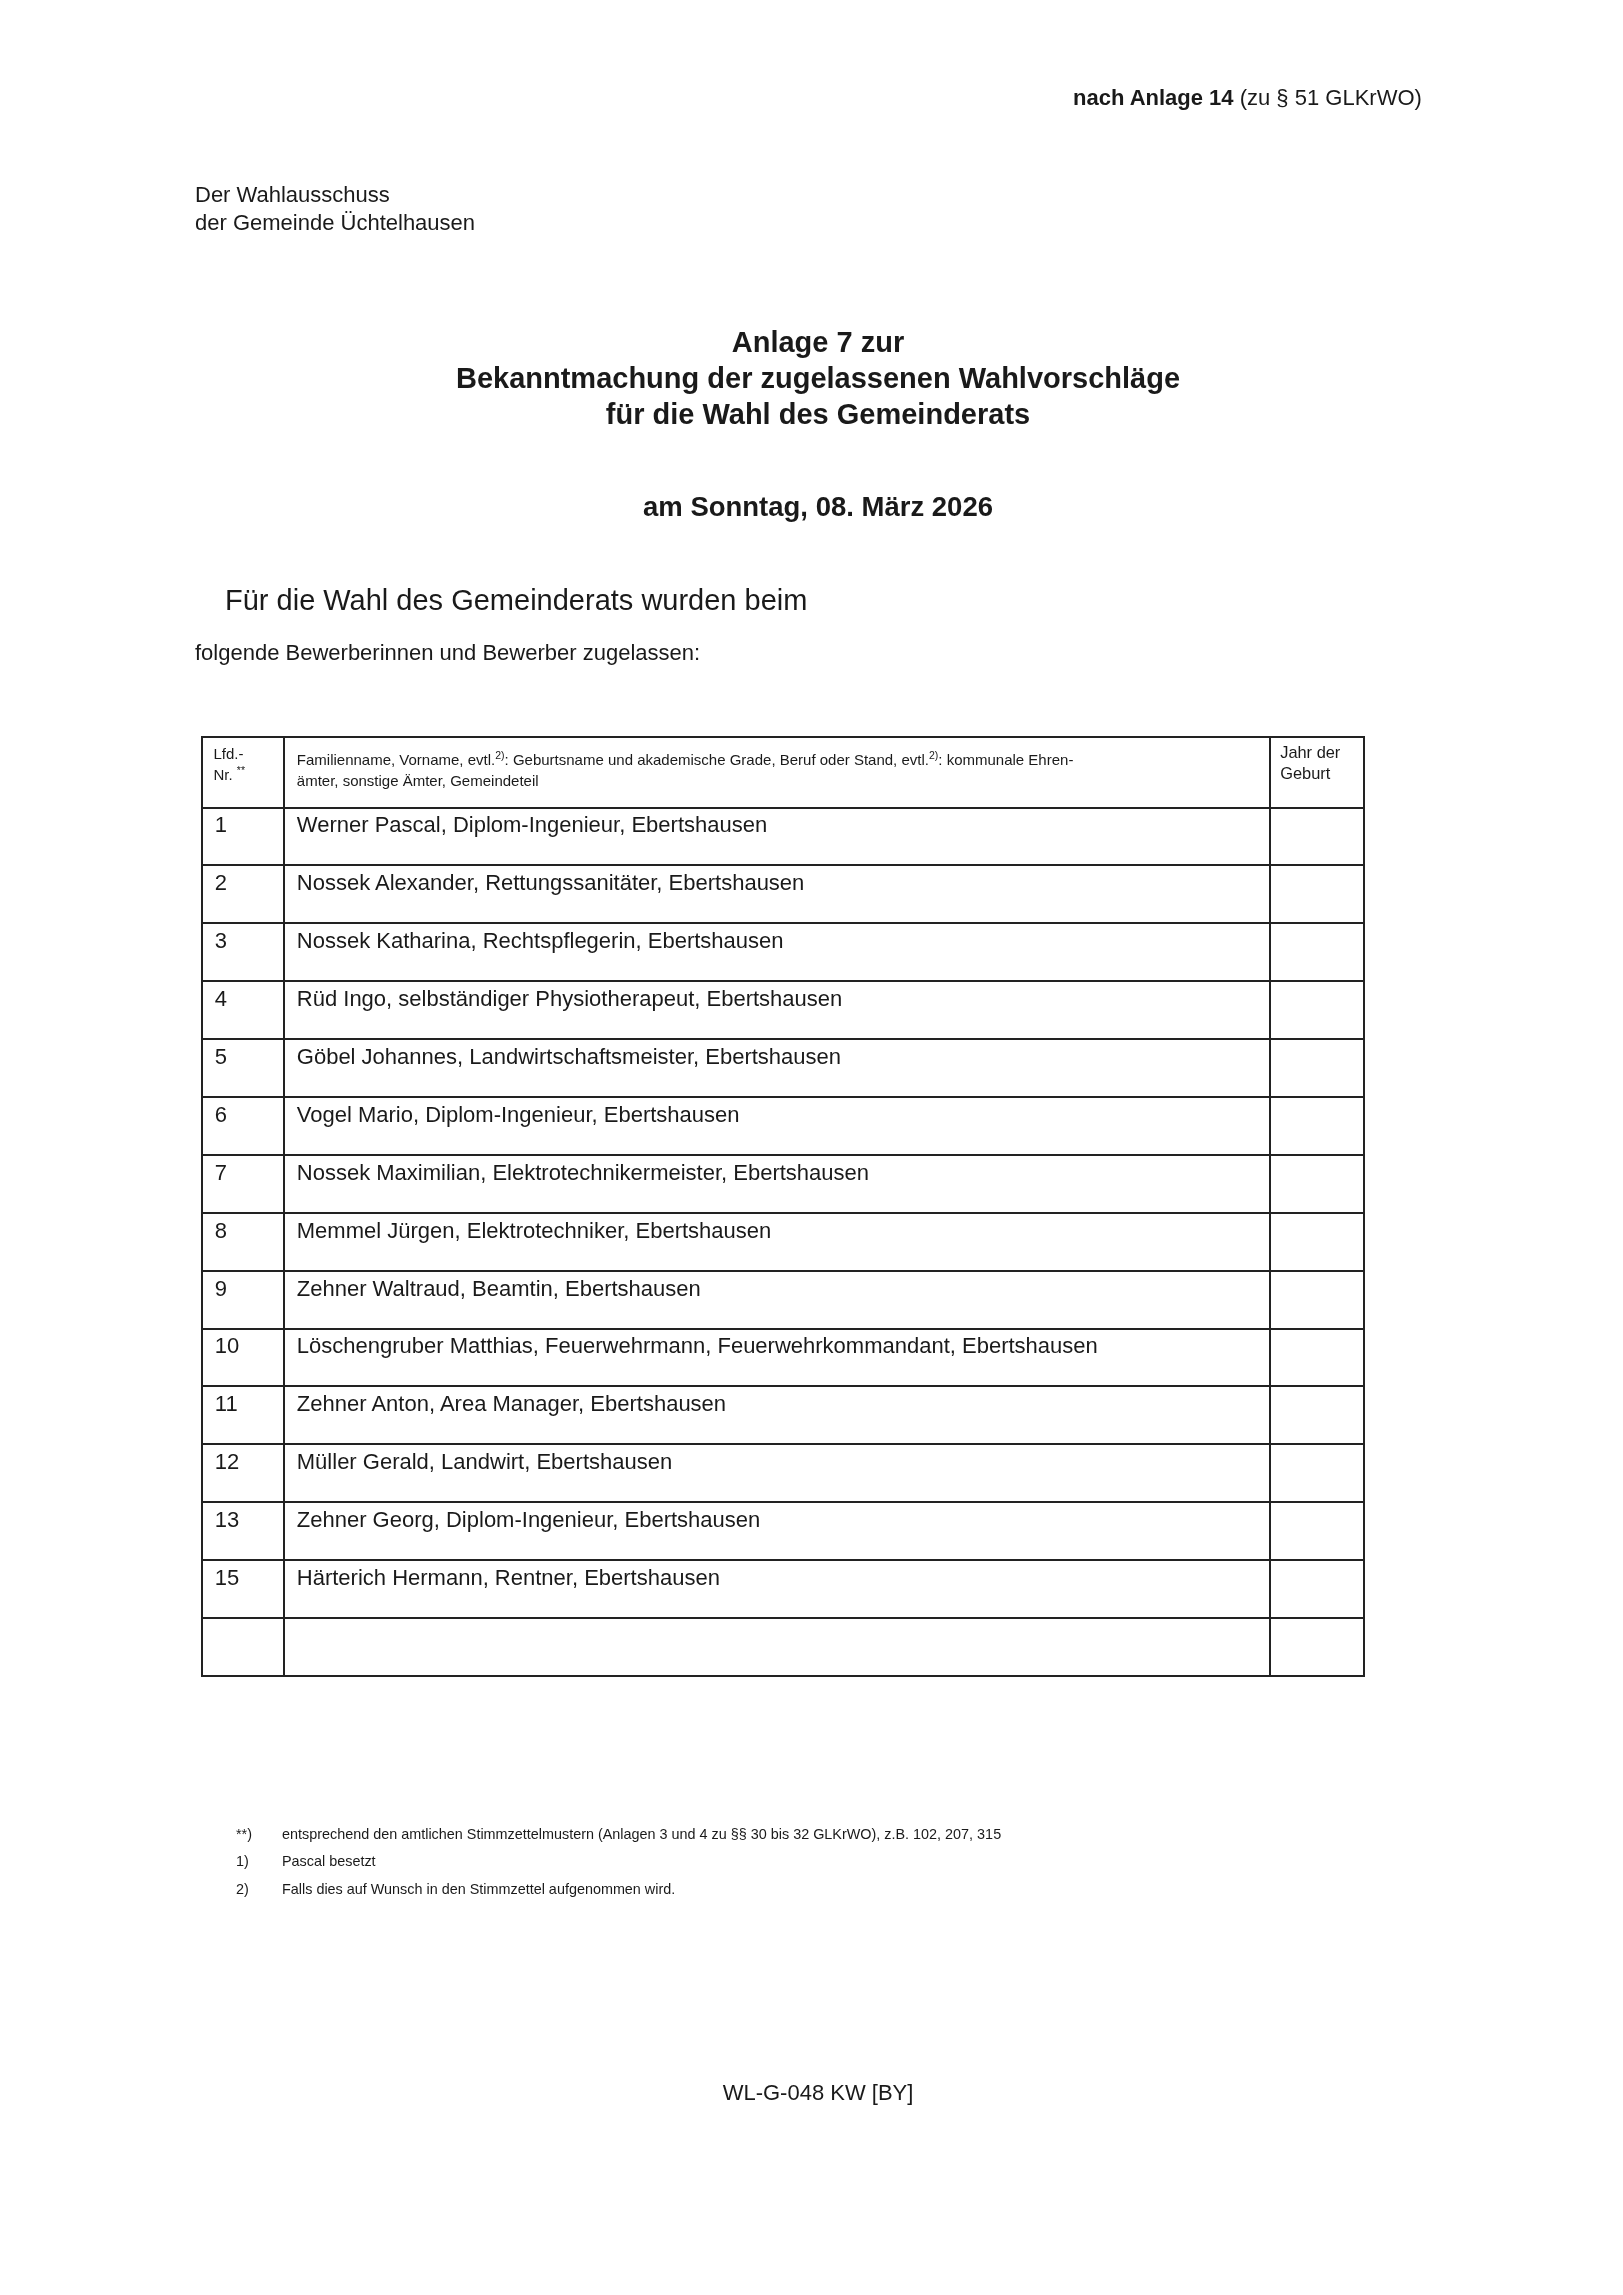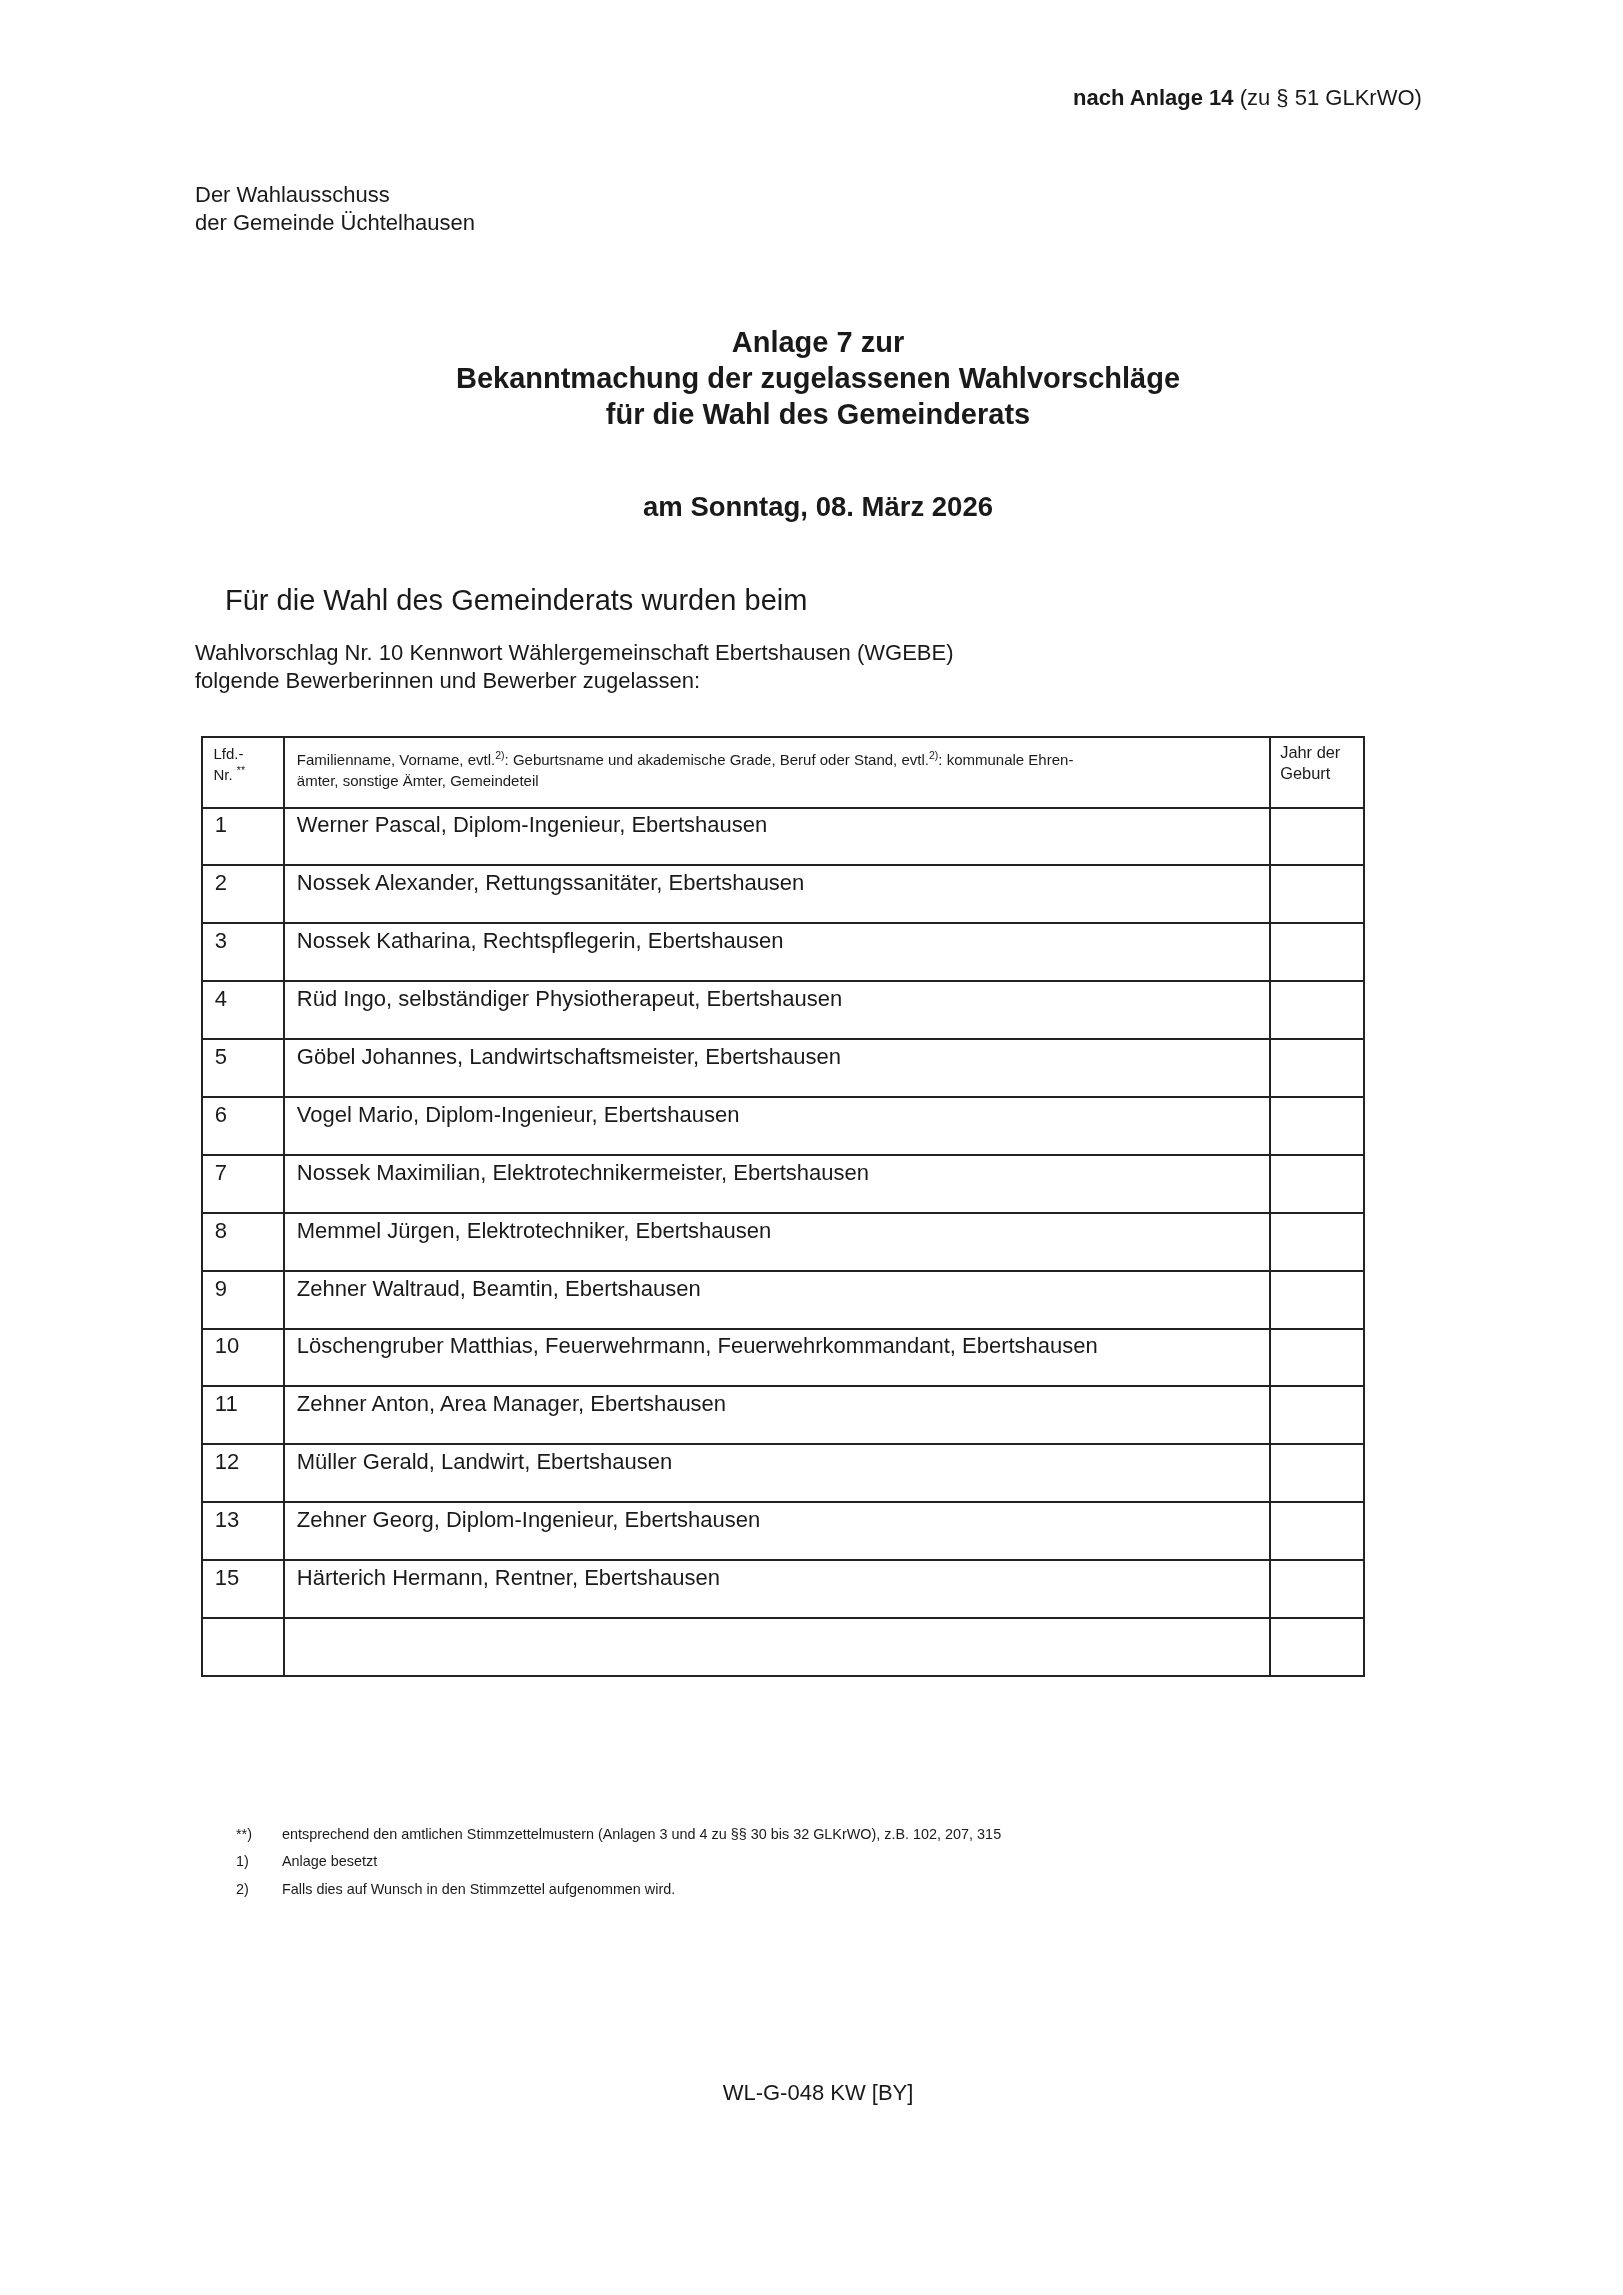--- a/index.html
+++ b/index.html
@@ -132,21 +132,20 @@
   <span class="line shift">Bekanntmachung der zugelassenen Wahlvorschläge</span>
   <span class="line shift">für die Wahl des Gemeinderats</span>
 </div>
 
 <div class="date-line">
   <span>am Sonntag, 08. März 2026</span>
 </div>
 
 <div class="abs intro">Für die Wahl des Gemeinderats wurden beim</div>
 <div class="abs proposal">
-  <div>Wahlvorschlag Nr. 10 Kennwort Wählergemeinschaft Ebertshausen (WGEBE)</div>
   <div>folgende Bewerberinnen und Bewerber zugelassen:</div>
 </div>
 
 <table class="candidates">
   <colgroup>
     <col class="c-nr">
       <col class="c-name">
       <col class="c-year">
   </colgroup>
   <thead>
@@ -245,21 +244,21 @@
     </tbody>
 </table>
 
 <div class="abs footnotes" id="footnotes">
     <div class="fn-row">
       <span class="fn-mark">**)</span>
       <span class="fn-text">entsprechend den amtlichen Stimmzettelmustern (Anlagen 3 und 4 zu §§ 30 bis 32 GLKrWO), z.B. 102, 207, 315</span>
     </div>
     <div class="fn-row">
       <span class="fn-mark">1)</span>
-      <span class="fn-text">Anlage besetzt</span>
+      <span class="fn-text">Pascal besetzt</span>
     </div>
     <div class="fn-row">
       <span class="fn-mark">2)</span>
       <span class="fn-text">Falls dies auf Wunsch in den Stimmzettel aufgenommen wird.</span>
     </div>
   </div>
 
 <div class="abs form-code">
   <span>WL-G-048 KW [BY]</span>
 </div>

